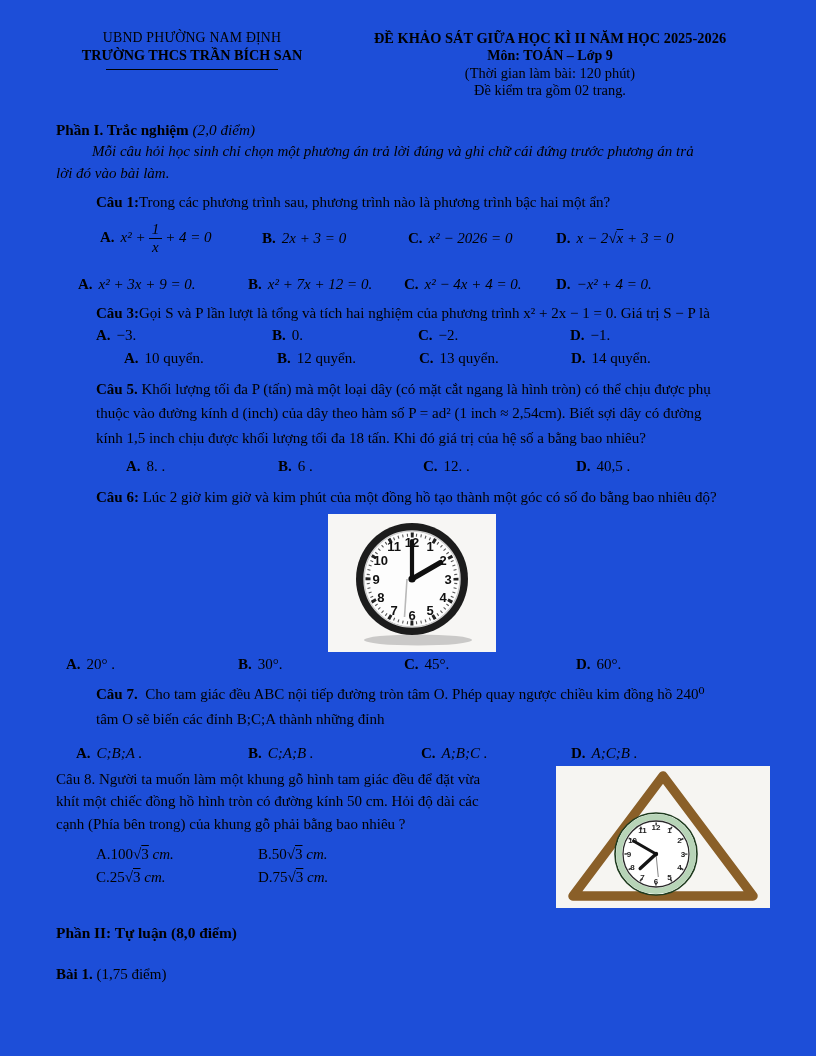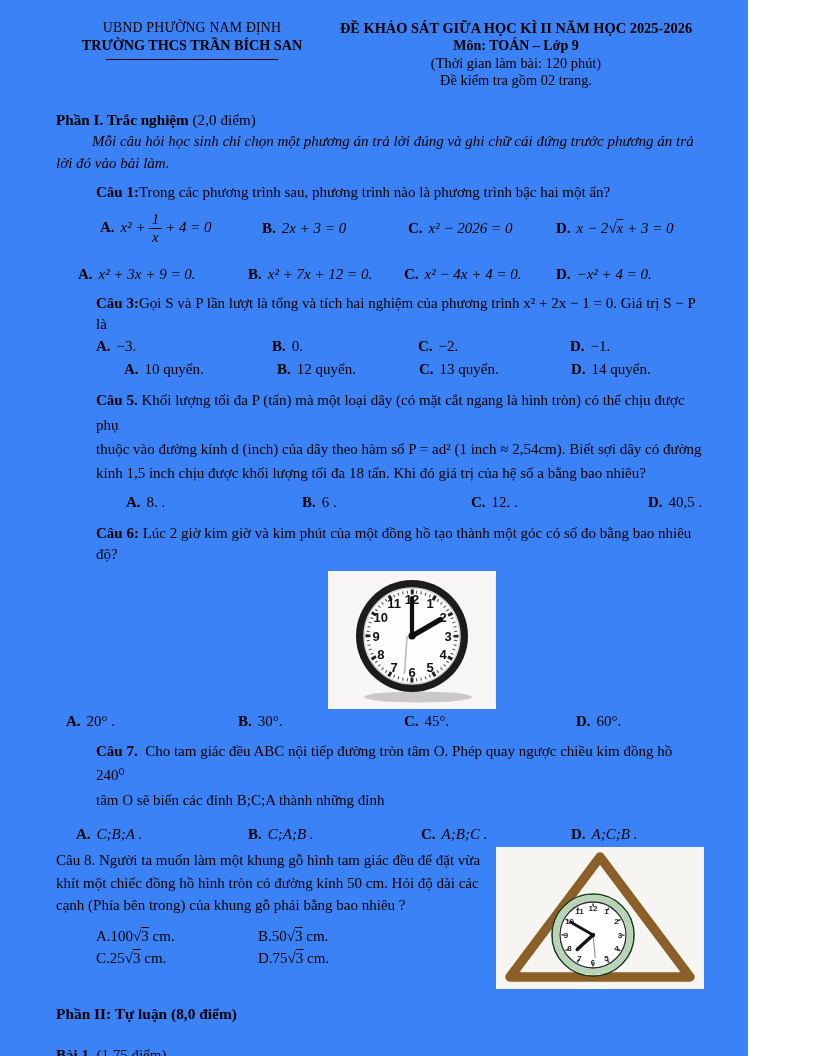--- a/index.html
+++ b/index.html
@@ -1,56 +1,56 @@
 <!DOCTYPE html>
 <html><head>
 <meta charset="utf-8">
 <style>
   html,body{margin:0;padding:0;background:#fff;}
   .page{
     position:relative;
-    width:748px;height:1056px;
+    width:816px;height:1056px;
     margin:0;
-    background:#3b82f6;
+    background:#1d4ed8;
     font-family:"Liberation Serif","DejaVu Serif",serif;
     font-size:15px;color:#000;
     overflow:hidden;
     box-sizing:border-box;
-    padding:20px 44px 0 56px;
+    padding:30px 44px 0 56px;
   }
   
   .hdr{display:flex;}
   .hdr-left{width:272px;text-align:center;}
   .hdr-left .l1{font-size:13.8px;letter-spacing:.2px;}
   .hdr-left .l2{font-size:14.2px;font-weight:700;margin-top:1px;}
   .hdr-rule{width:172px;border-bottom:1.4px solid #000;margin:4px auto 0 auto;height:1px;}
   .hdr-right{flex:1;text-align:center;}
   .hdr-right .t1{font-size:14.4px;font-weight:700;}
   .hdr-right .t2{font-size:14px;font-weight:700;margin-top:1px;}
   .hdr-right .t3{font-size:14.4px;margin-top:1px;}
   .hdr-right .t4{font-size:14.4px;}
   
   .b{font-weight:700;}
-  .it{margin-top:26px;}
+  .it{font-style:italic;margin-top:26px;}
   .m{font-style:italic;}
   p{margin:0;}
   .sec1{margin-top:22px;font-size:15.2px;}
   .inst{font-style:italic;margin-top:2px;line-height:1.45;}
   .inst .ind{display:inline-block;width:36px;}
   .q{margin-top:7px;line-height:1.42;margin-left:40px;}
   .q .lbl{font-weight:700;}
   .cont{line-height:1.62;}
   
   .opts{display:grid;margin-top:3px;margin-bottom:2px;align-items:center;}
   .opts .k{font-weight:700;margin-right:6px;}
   .o1{grid-template-columns:162px 146px 148px auto;margin-left:44px;min-height:46px;}
   .o2{grid-template-columns:170px 156px 152px auto;margin-left:22px;}
   .o3{grid-template-columns:176px 146px 152px auto;margin-left:40px;}
   .o4{grid-template-columns:153px 142px 152px auto;margin-left:68px;margin-top:6px;}
-  .o5{grid-template-columns:152px 145px 153px auto;margin-left:70px;margin-top:8px;gap:24px;}
+  .o5{grid-template-columns:152px 145px 153px auto;margin-left:70px;margin-top:8px;}
   .o6{grid-template-columns:172px 166px 172px auto;margin-left:10px;margin-top:4px;}
   .o7{grid-template-columns:172px 173px 150px auto;margin-left:20px;margin-top:14px;}
   
   .frac{display:inline-flex;flex-direction:column;vertical-align:middle;text-align:center;line-height:1.15;margin:0 3px;}
   .frac .num{border-bottom:1.1px solid #000;padding:0 3px;}
   .frac .den{padding:0 3px;}
   .ovl{text-decoration:overline;}
   .rt{font-style:normal;}
   
   .clockwrap{width:168px;height:138px;margin:6px 0 0 272px;background:#f7f6f4;display:flex;align-items:center;justify-content:center;}

